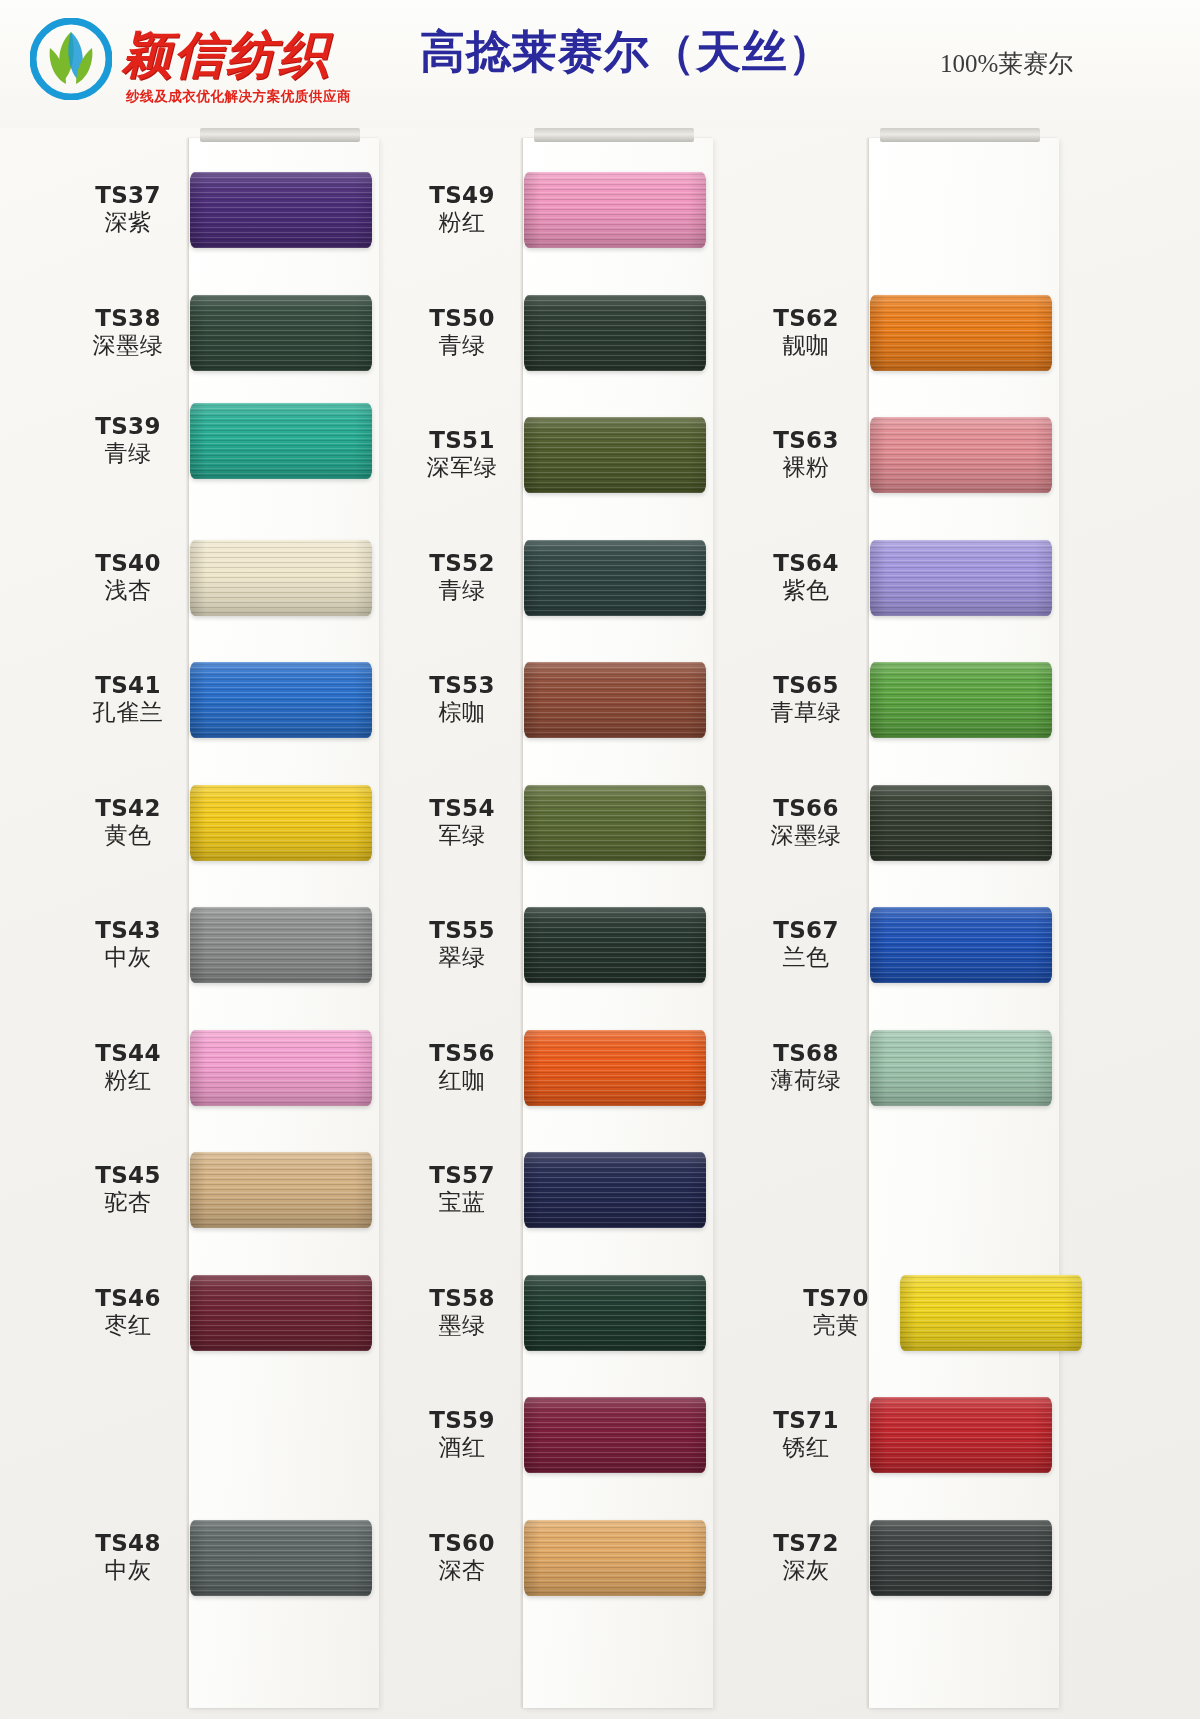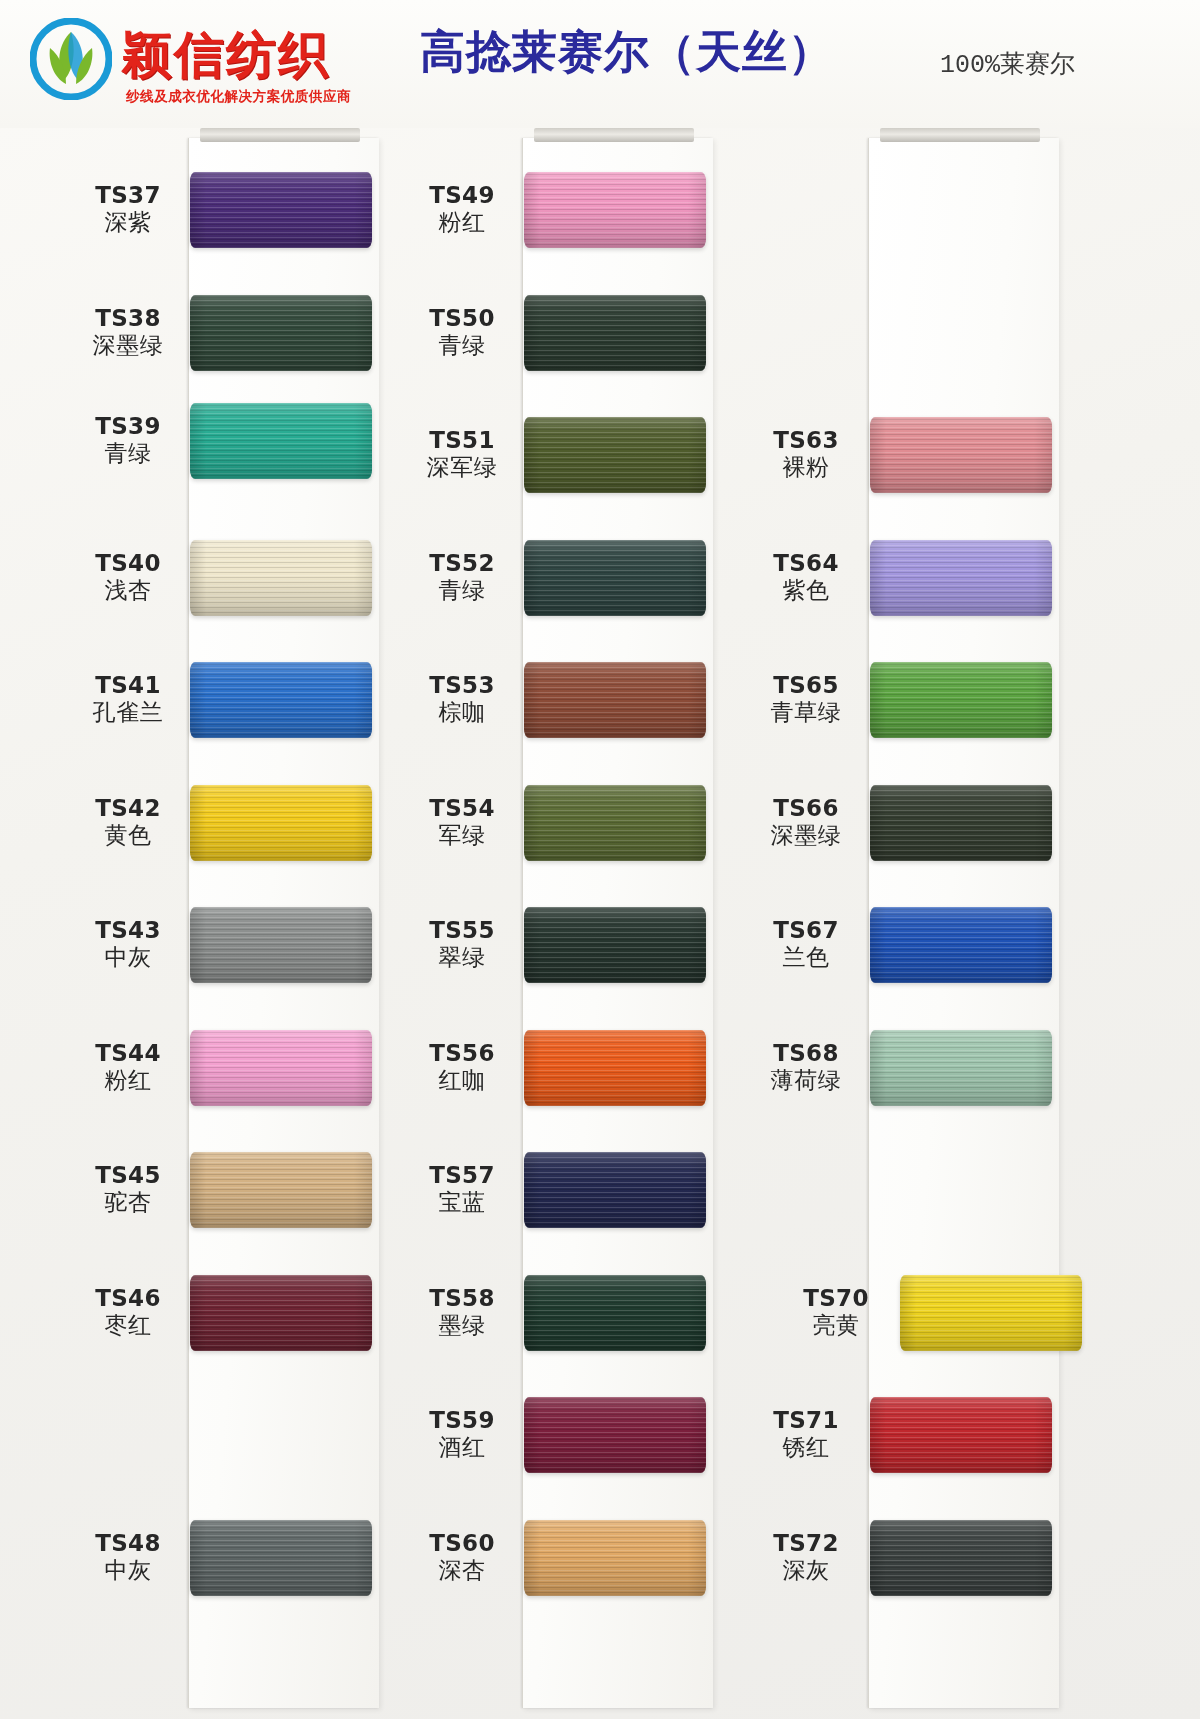--- a/index.html
+++ b/index.html
@@ -37,20 +37,21 @@
   .logo-name {
     position: absolute;
     left: 100px; top: 12px;
     font-size: 50px;
     font-weight: bold;
     letter-spacing: 2px;
     color: #e2231a;
     text-shadow: 1px 1px 0 #b2150f;
     white-space: nowrap;
     font-family: "DejaVu Sans", sans-serif;
+    font-style: italic;
   }
   .logo-tagline {
     position: absolute;
     left: 104px; top: 78px;
     font-size: 14px;
     font-weight: bold;
     letter-spacing: 0.5px;
     color: #e2231a;
     white-space: nowrap;
     transform: scaleX(0.97);
@@ -76,21 +77,21 @@
     letter-spacing: 1px;
     white-space: nowrap;
     font-family: "DejaVu Sans", sans-serif;
   }
   .title-comp {
     position: absolute;
     left: 940px; top: 47px;
     font-size: 25px;
     color: #3a3a3a;
     white-space: nowrap;
-    font-family: Liberation Mono, monospace;
+    font-family: Liberation Serif, serif;
   }
 
   
   .board {
     position: absolute;
     left: 0; top: 128px;
     width: 1200px;
     height: 1591px;
   }
   .column {
@@ -466,20 +467,30 @@
         </div>
         <div class="yarn" style="background: rgb(224, 168, 101);">
           <div class="fibres"></div>
           <div class="shade"></div>
         </div>
       </div>
     </div>
   <div class="column col-2">
     <div class="card-strip"></div>
     <div class="clip"></div>
+      <div class="swatch-row" style="top: 148.5px;">
+        <div class="label">
+          <span class="code">TS62</span>
+          <span class="name">靓咖</span>
+        </div>
+        <div class="yarn" style="background: rgb(232, 124, 27);">
+          <div class="fibres"></div>
+          <div class="shade"></div>
+        </div>
+      </div>
       <div class="swatch-row" style="top: 271px;">
         <div class="label">
           <span class="code">TS63</span>
           <span class="name">裸粉</span>
         </div>
         <div class="yarn" style="background: rgb(224, 140, 146);">
           <div class="fibres"></div>
           <div class="shade"></div>
         </div>
       </div>

